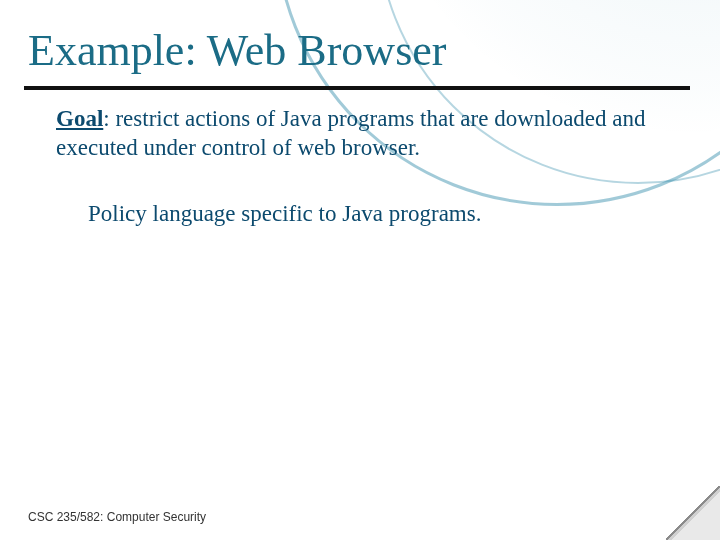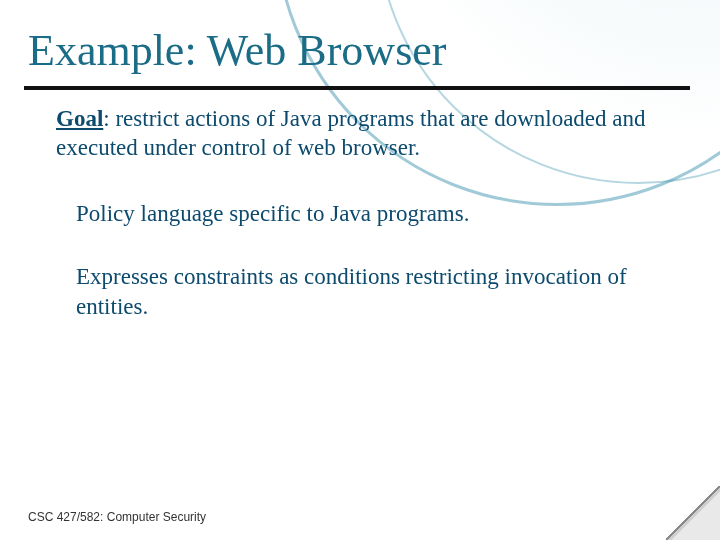--- a/index.html
+++ b/index.html
@@ -78,21 +78,21 @@
   }
   .goal-line {
     margin-bottom: 36px;
   }
   .goal-label {
     font-weight: 700;
     text-decoration: underline;
   }
   .para {
     margin-bottom: 34px;
-    margin-left: 20px;
+    margin-left: 32px;
   }
   .footer {
     position: absolute;
     left: 28px;
     bottom: 16px;
     font-family: Arial, Helvetica, sans-serif;
     font-size: 12px;
     color: #333;
   }
   .corner-fold {
@@ -122,20 +122,19 @@
   <div class="arc-inner"></div>
 
   <div class="title">Example: Web Browser</div>
   <div class="title-underline"></div>
 
   <div class="body">
     <div class="goal-line">
       <span class="goal-label">Goal</span><span>: restrict actions of Java programs that are downloaded and executed under control of web browser.</span>
     </div>
     <div class="para">Policy language specific to Java programs.</div>
-    <div class="para">Expresses constraints as conditions restricting invocation of entities.</div>
   </div>
 
-  <div class="footer">CSC 427/582: Computer Security</div>
+  <div class="footer">CSC 235/582: Computer Security</div>
 
   <div class="corner-fold"></div>
   <div class="corner-edge"></div>
 </div>
 
 </body></html>

